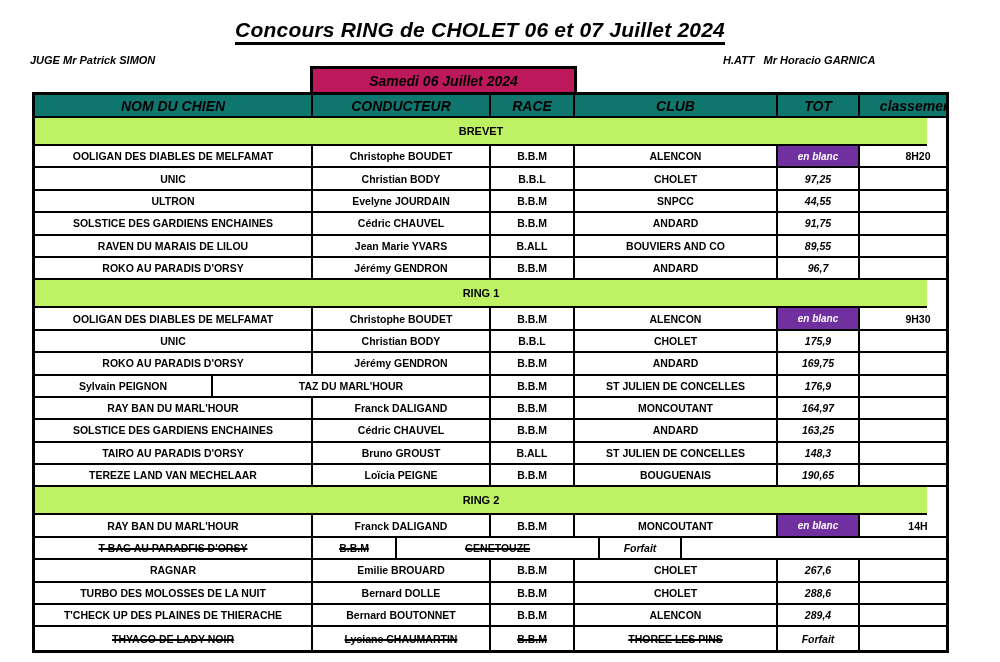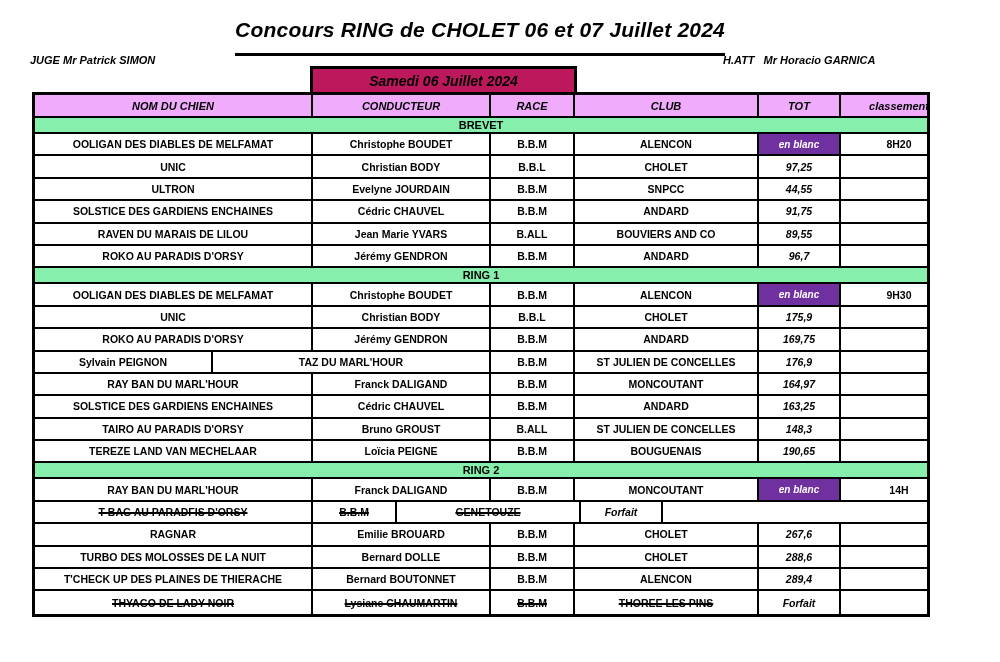--- a/index.html
+++ b/index.html
@@ -1,46 +1,46 @@
 <!DOCTYPE html>
 <html><head>
 <meta charset="utf-8">
 <style>
   html,body{margin:0;padding:0;background:#fff;}
   #page{position:relative;width:1000px;height:662px;background:#ffffff;
         font-family:"Liberation Sans",sans-serif;color:#000;overflow:hidden;}
 
   .title-wrap{position:absolute;top:18px;left:0;width:960px;text-align:center;}
   .title{display:inline-block;font-size:21px;font-weight:bold;font-style:italic;
-         border-bottom:3px solid #000;padding-bottom:11px;letter-spacing:.2px;}
+         border-bottom:3px solid #000;padding-bottom:0;letter-spacing:.2px;}
 
   .juge{position:absolute;left:30px;top:54px;font-size:11px;font-weight:bold;font-style:italic;}
 
   .hatt{position:absolute;left:723px;top:54px;display:flex;column-gap:9px;
         font-size:11px;font-weight:bold;font-style:italic;}
   .hatt-names{display:flex;flex-direction:column;row-gap:13px;gap:31px;}
 
   .datebox{position:absolute;left:310px;top:66px;width:267px;height:26px;
            border:3px solid #000;border-bottom:none;box-sizing:border-box;
            display:flex;align-items:center;justify-content:center;
            font-size:14px;font-weight:bold;font-style:italic;background:#be185d;}
 
   .tbl{position:absolute;left:32px;top:92px;border:3px solid #000;background:#fff;}
   .row{display:flex;height:22.4px;box-sizing:border-box;border-bottom:2px solid #000;}
   .row:last-child{border-bottom:none;}
   .row.hdr{height:23px;}
-  .band{height:16px;box-sizing:border-box;border-bottom:2px solid #000;background:#86efac;
+  .band{height:28px;box-sizing:border-box;border-bottom:2px solid #000;background:#bef264;
         display:flex;align-items:center;justify-content:center;
         font-size:11px;font-weight:bold;width:892px;}
   .cell{box-sizing:border-box;border-right:2px solid #000;display:flex;align-items:center;
         justify-content:center;font-size:10.5px;font-weight:bold;text-align:center;
         overflow:hidden;white-space:nowrap;background:#fff;}
   .cell:last-child{border-right:none;padding-left:30px;}
-  .c0{width:278px;}.c1{width:178px;}.c2{width:84px;}.c3{width:184px;}.c4{width:82px;}.c5{width:86px;}
-  .hdr .cell{background:#f0abfc;font-style:italic;font-size:11px;}
+  .c0{width:278px;}.c1{width:178px;}.c2{width:84px;}.c3{width:203px;}.c4{width:82px;}.c5{width:86px;}
+  .hdr .cell{background:#0f766e;font-style:italic;font-size:14px;}
   .cell.tot{font-style:italic;}
   .cell.purple{background:#7030A0;color:#fff;font-style:italic;font-size:10px;}
   .strike{text-decoration:line-through;text-decoration-thickness:2px;}
 </style>
 </head>
 <body>
 
 <div id="page">
   <div class="title-wrap">
     <span class="title">Concours RING de CHOLET 06 et 07 Juillet 2024</span>

